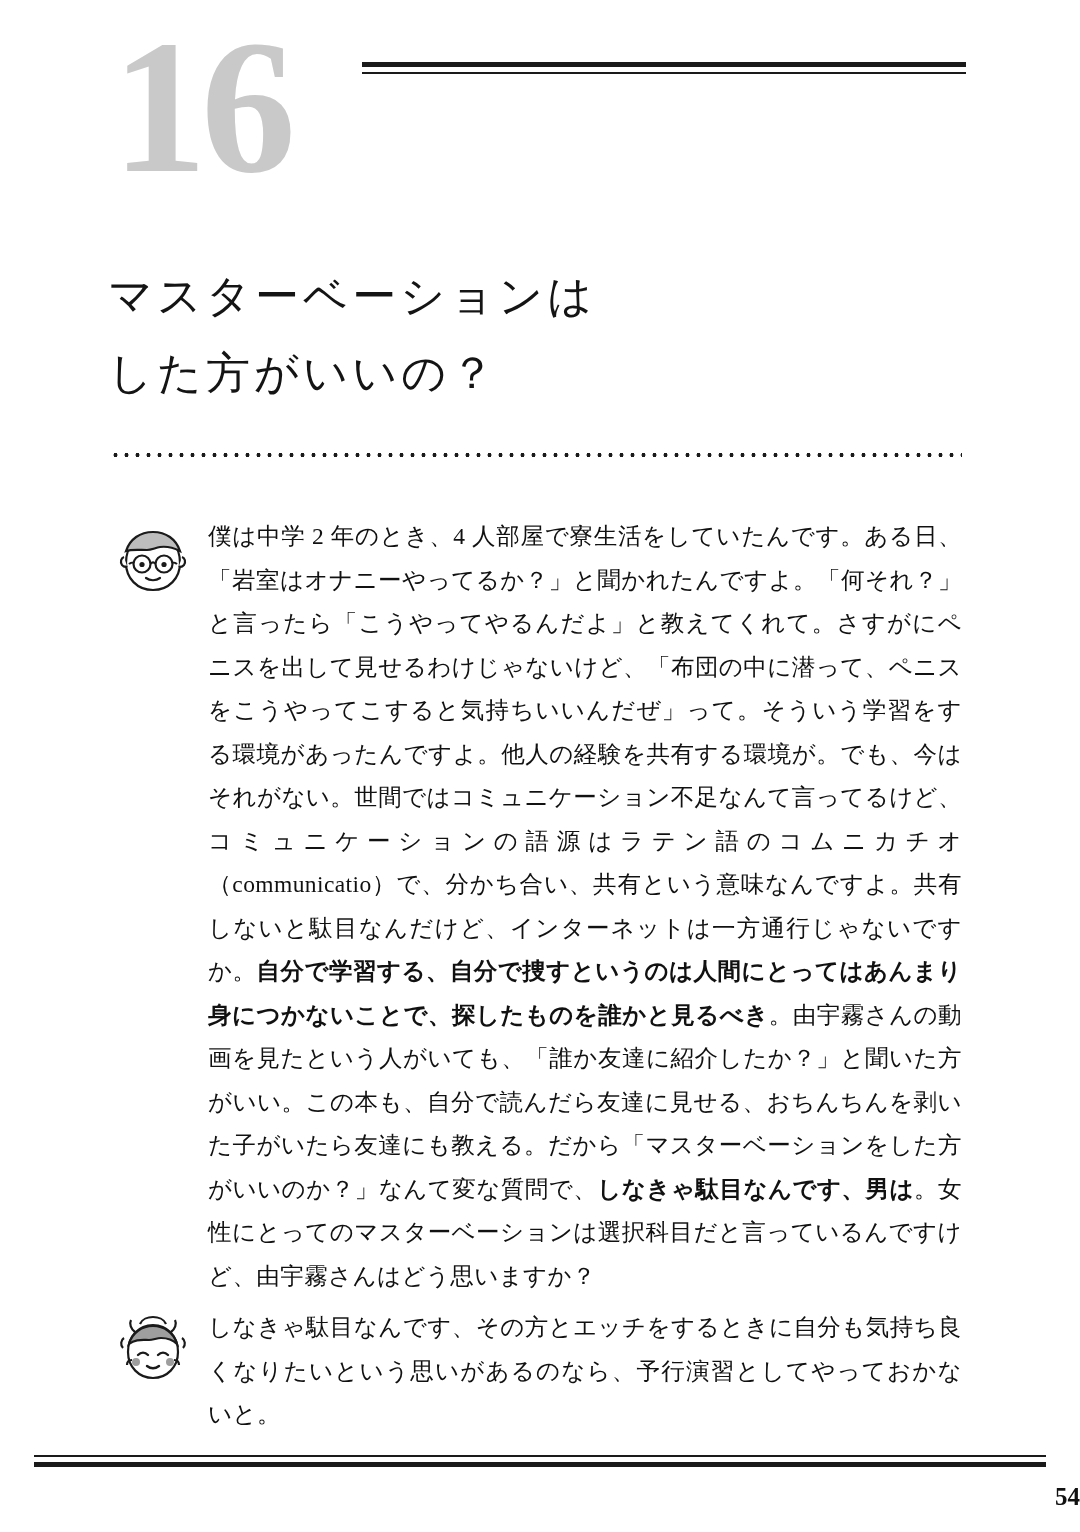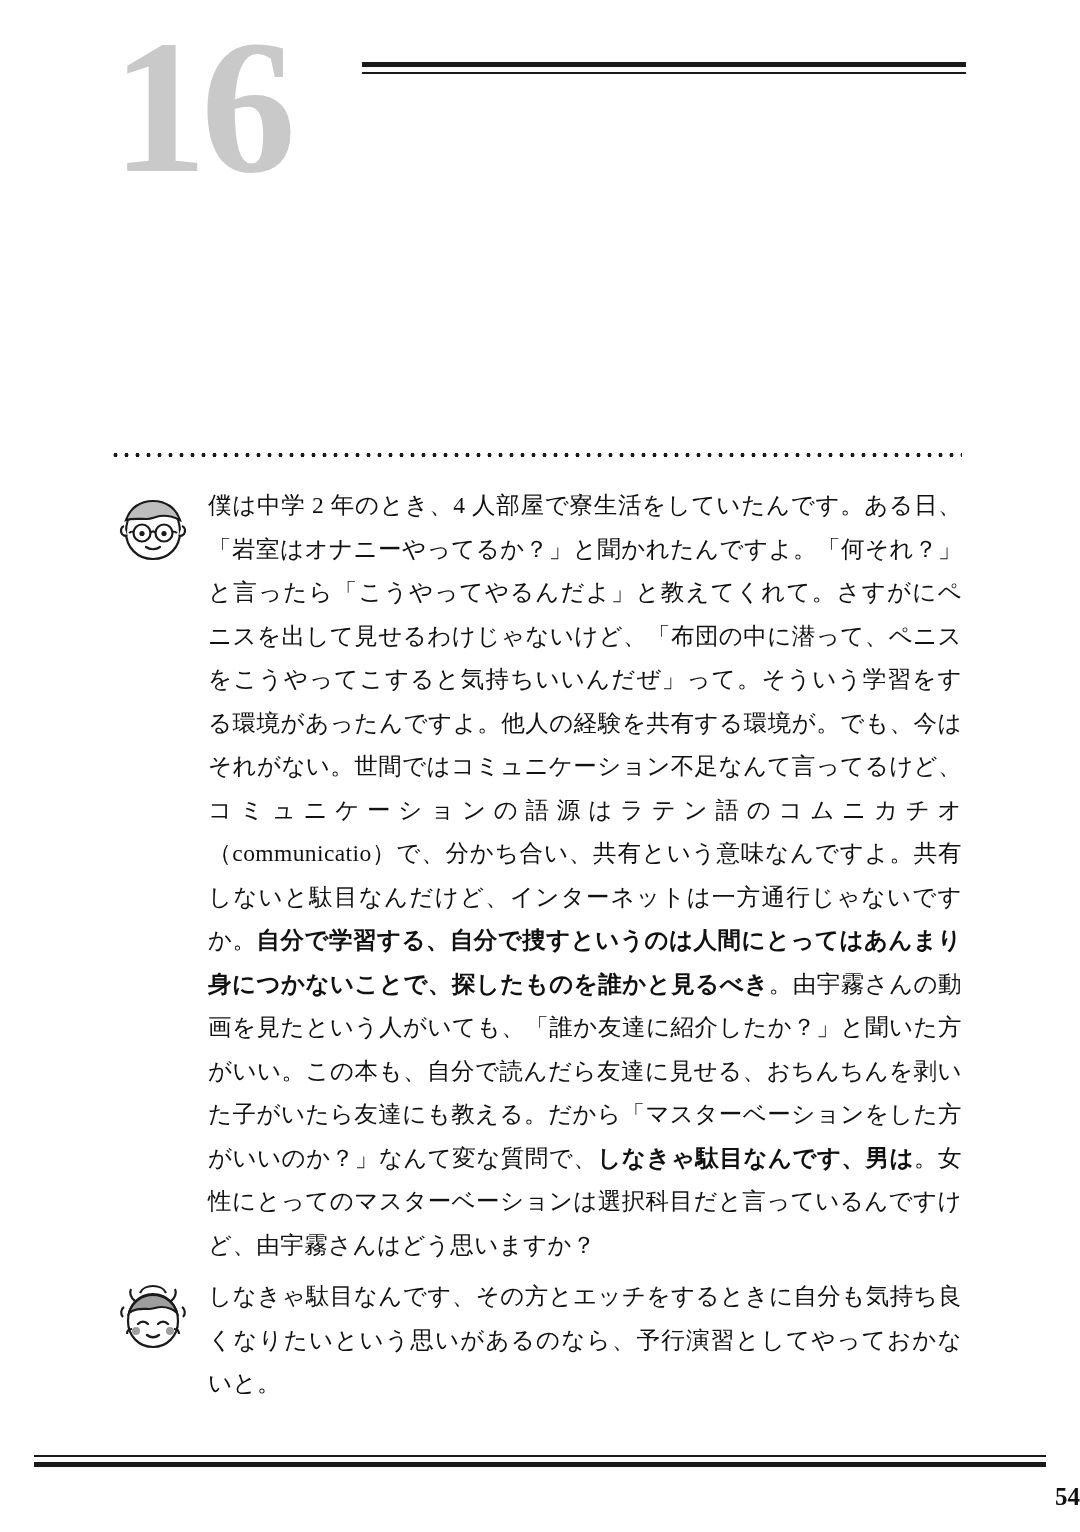--- a/index.html
+++ b/index.html
@@ -82,20 +82,21 @@
     background-size: 11px 6px;
     background-repeat: repeat-x;
     background-position: left center;
   }
 
   
   .speech-block {
     position: absolute;
     display: flex;
     align-items: flex-start;
+    margin-top: 31px;
   }
   #block-1 { left: 110px; top: 484px; width: 852px; }
   #block-2 { left: 110px; top: 1275px; width: 852px; }
 
   .avatar {
     width: 86px;
     min-width: 86px;
     height: 86px;
     margin-right: 12px;
     margin-top: 2px;
@@ -147,20 +148,24 @@
 
 <div class="page">
 
   <div class="chapter-number">16</div>
 
   <div class="top-rule-group">
     <div class="top-rule-thick"></div>
     <div class="top-rule-thin"></div>
   </div>
 
+  <div class="title">
+    <span class="title-line">マスターベーションは</span>
+    <span class="title-line">した方がいいの？</span>
+  </div>
 
   <div class="dotted-divider"></div>
 
   <div class="speech-block" id="block-1">
     <div class="avatar">
       <svg width="86" height="86" viewBox="0 0 86 86" xmlns="http://www.w3.org/2000/svg">
         <g fill="none" stroke="#1a1a1a" stroke-width="2.2">
           <path d="M16 46c0-17 11-30 27-30s27 13 27 30c0 15-11 27-27 27S16 61 16 46z" fill="#ffffff"></path>
           <path d="M16 34c4-12 14-19 27-19s23 7 27 19c-6-3-13-5-20-4-5 1-9 3-13 3-7 0-15-1-21 1z" fill="#bdbdbd" stroke="#1a1a1a"></path>
           <path d="M14 40c-3 1-4 5-2 8 2 2 4 2 5 1" fill="#ffffff"></path>

